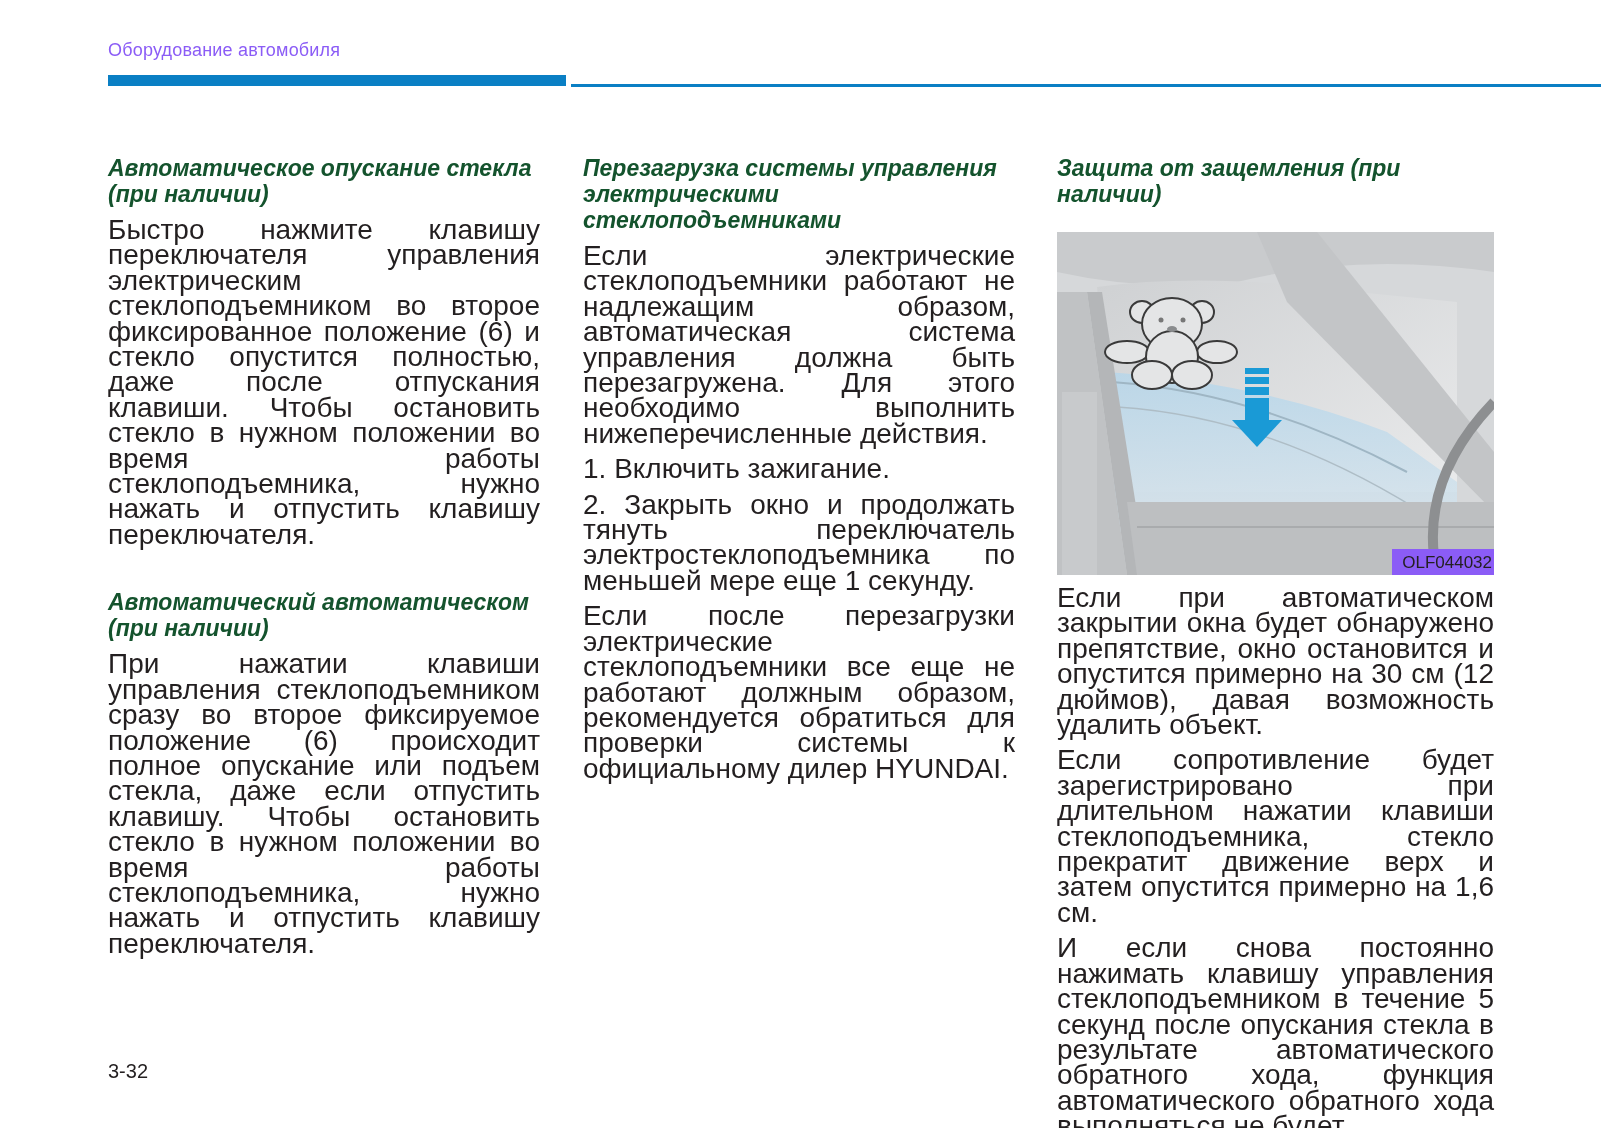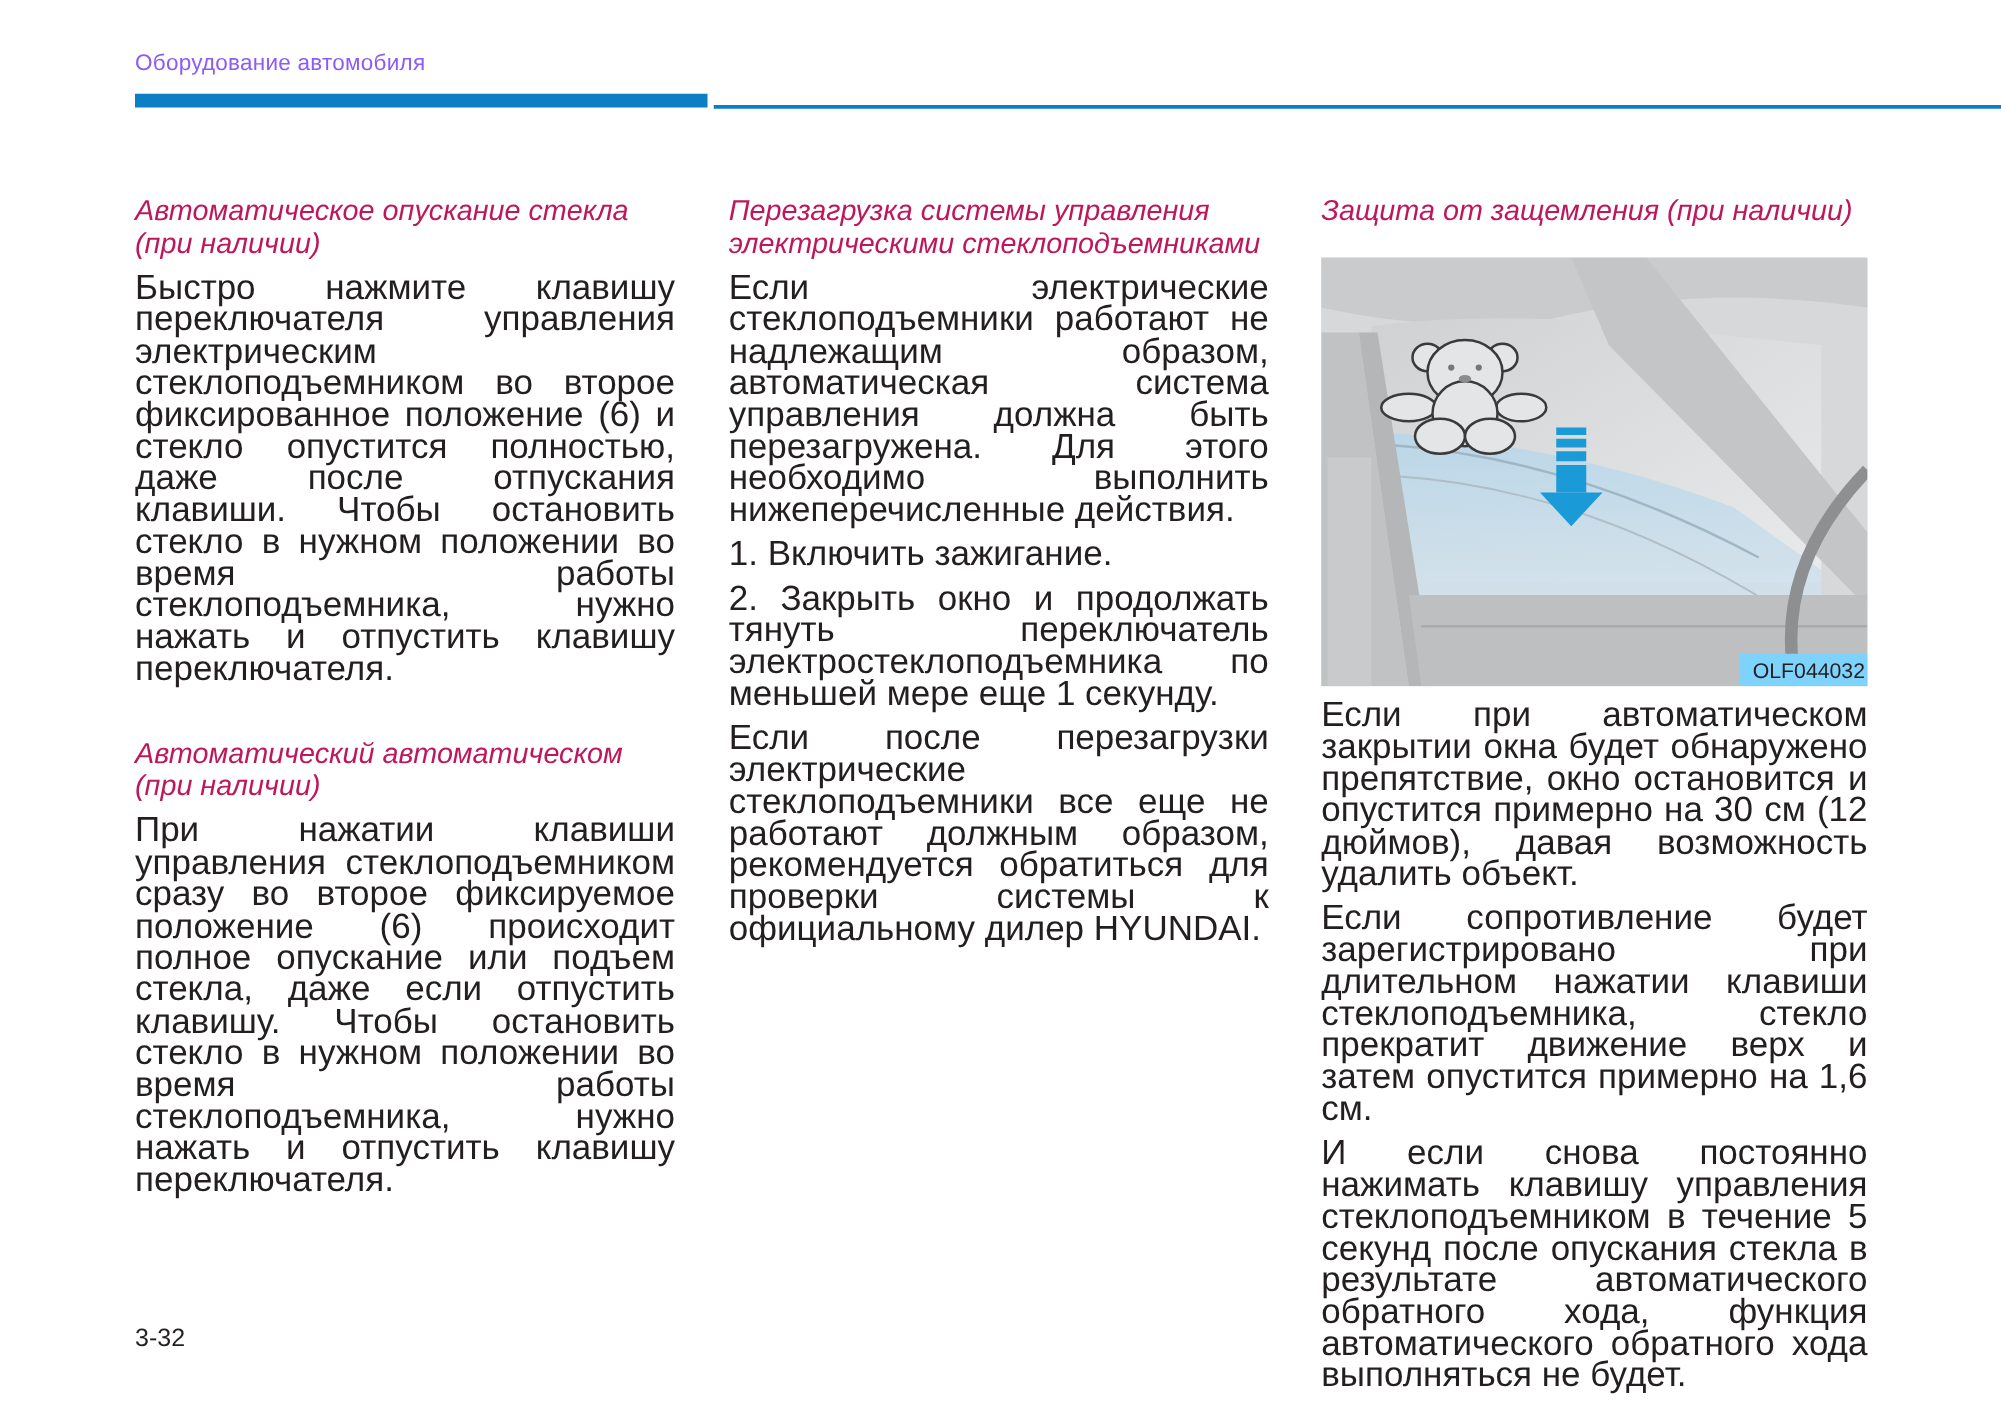--- a/index.html
+++ b/index.html
@@ -17,35 +17,35 @@
     }
     .header-bar-thin {
       position: absolute; left: 571px; top: 84px; width: 1030px; height: 3px;
       background: #0a7fc4;
     }
     .col { position: absolute; top: 155px; width: 432px; }
     .col-1 { left: 108px; }
     .col-2 { left: 583px; }
     .col-3 { left: 1057px; width: 437px; }
     h2 {
-      margin: 0; font-size: 23px; font-weight: normal; font-style: italic;
-      line-height: 26px; color: #be185d;
+      margin: 0; font-size: 23px; font-weight: bold; font-style: italic;
+      line-height: 26px; color: #14532d;
     }
     p {
       margin: 10px 0 0 0; font-size: 28px; line-height: 25.4px;
       text-align: justify; color: #231f20;
     }
     .gap { height: 42px; }
     .figure {
       position: relative; width: 437px; height: 343px; margin-top: 25px;
       background: #d4d6d8; overflow: hidden;
     }
     .figure svg { position: absolute; left: 0; top: 0; }
     .fig-code {
-      position: absolute; right: 0; bottom: 0; background: #7dd3fc;
+      position: absolute; right: 0; bottom: 0; background: #8b5cf6;
       font-size: 17px; padding: 4px 2px 2px 10px; color: #231f20;
     }
     .page-number {
       position: absolute; left: 108px; top: 1060px; font-size: 20px; color: #231f20;
     }
   </style>
 </head>
 <body>
 
 <div>

